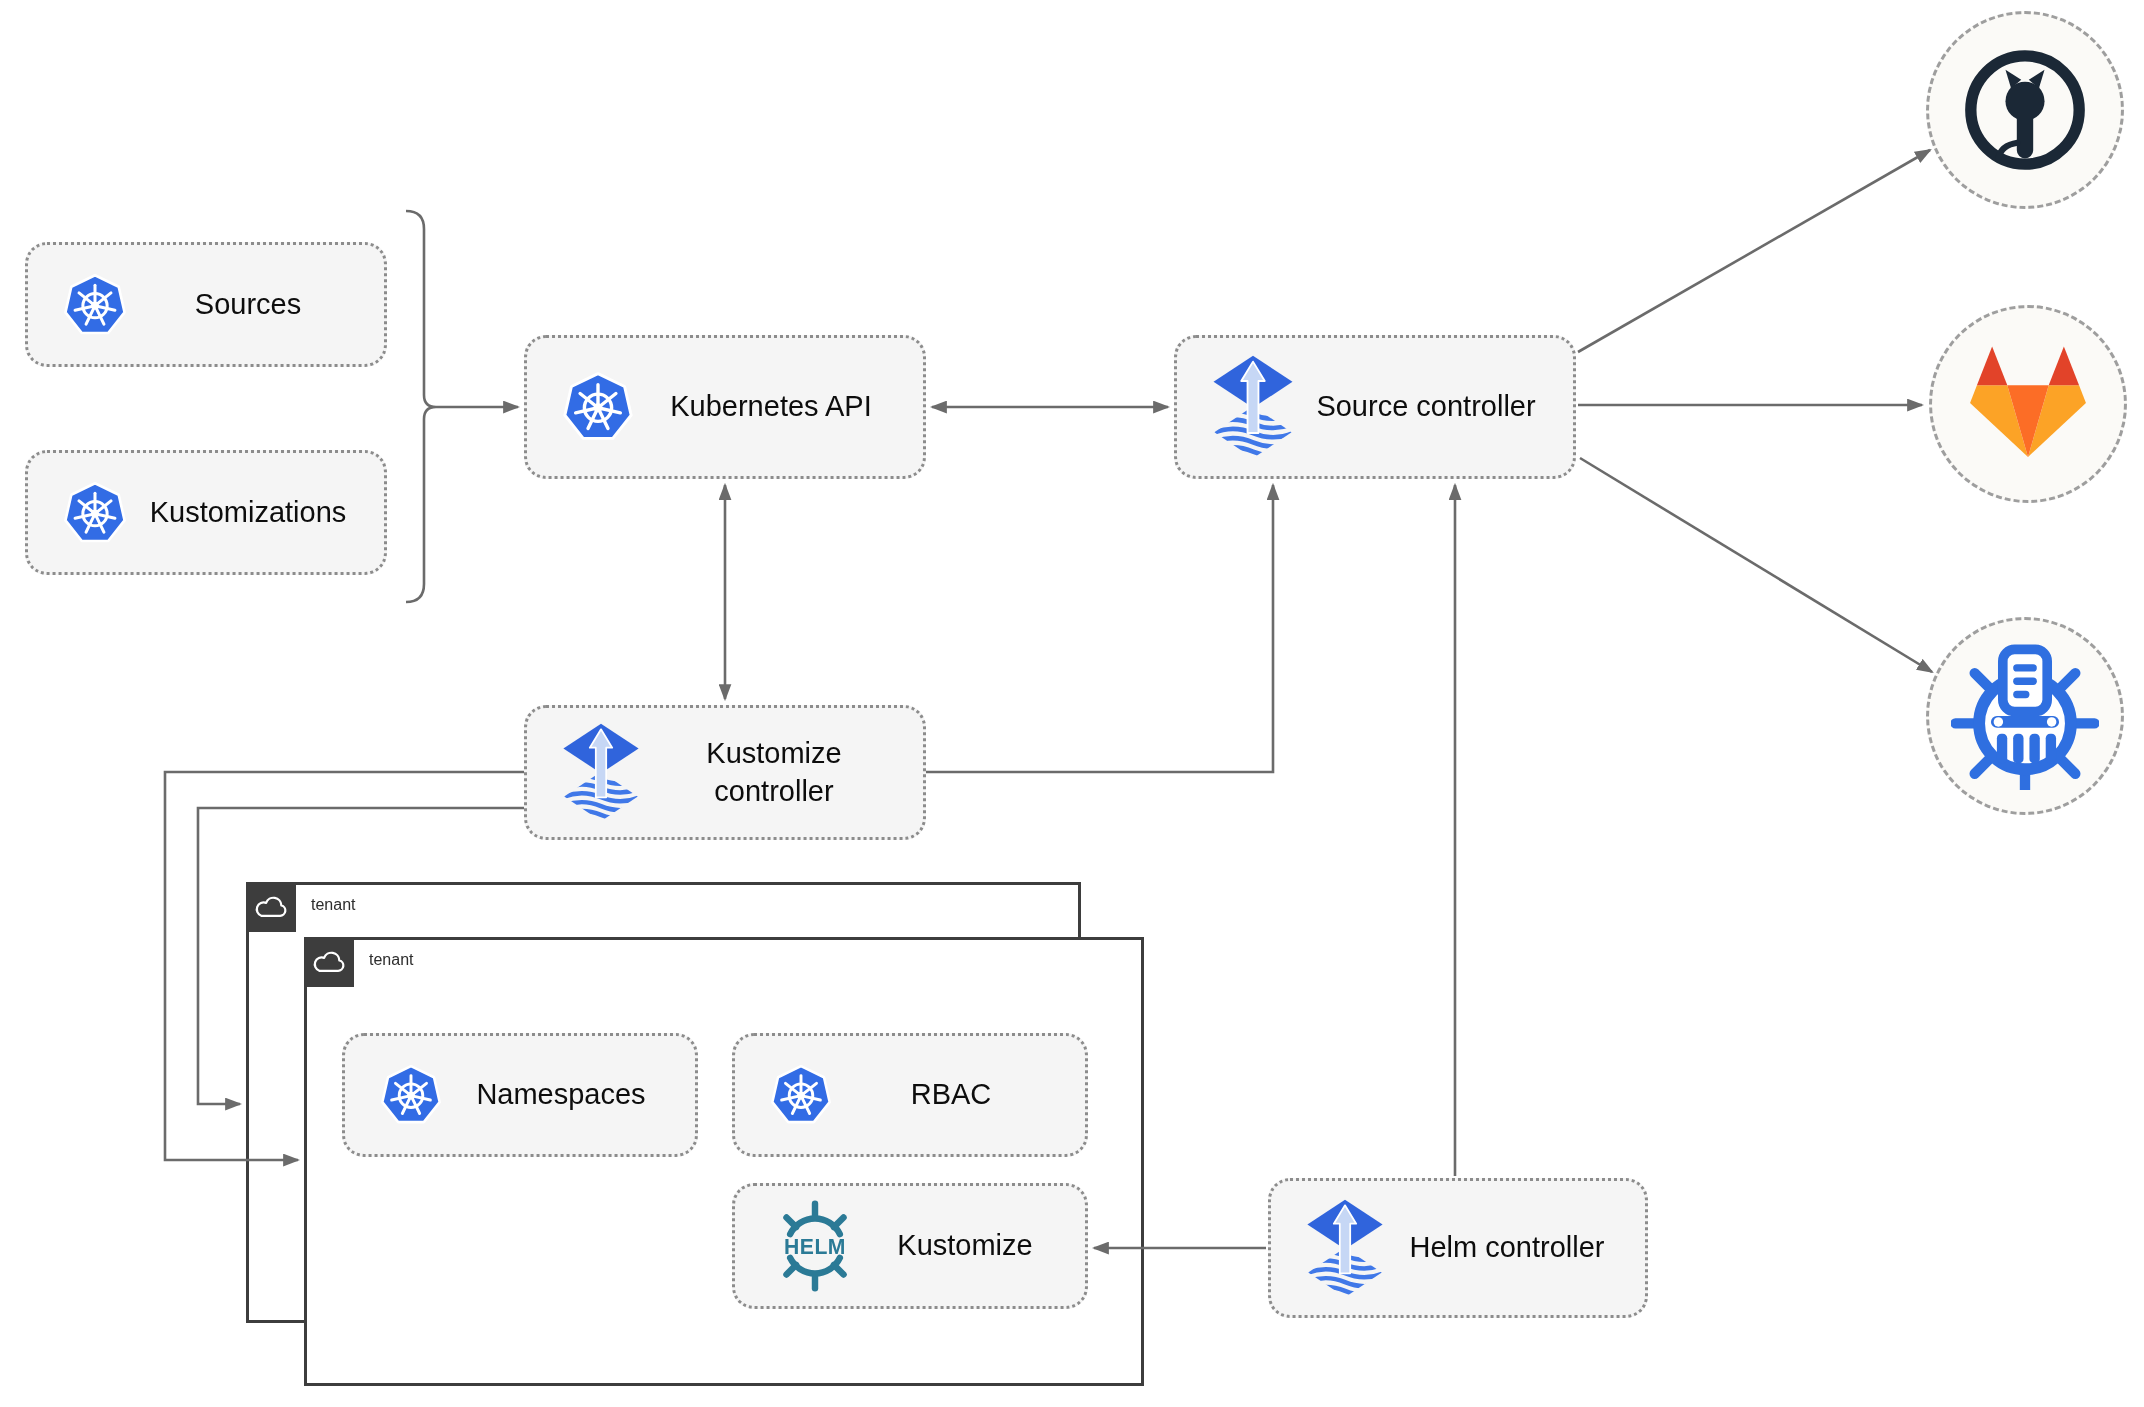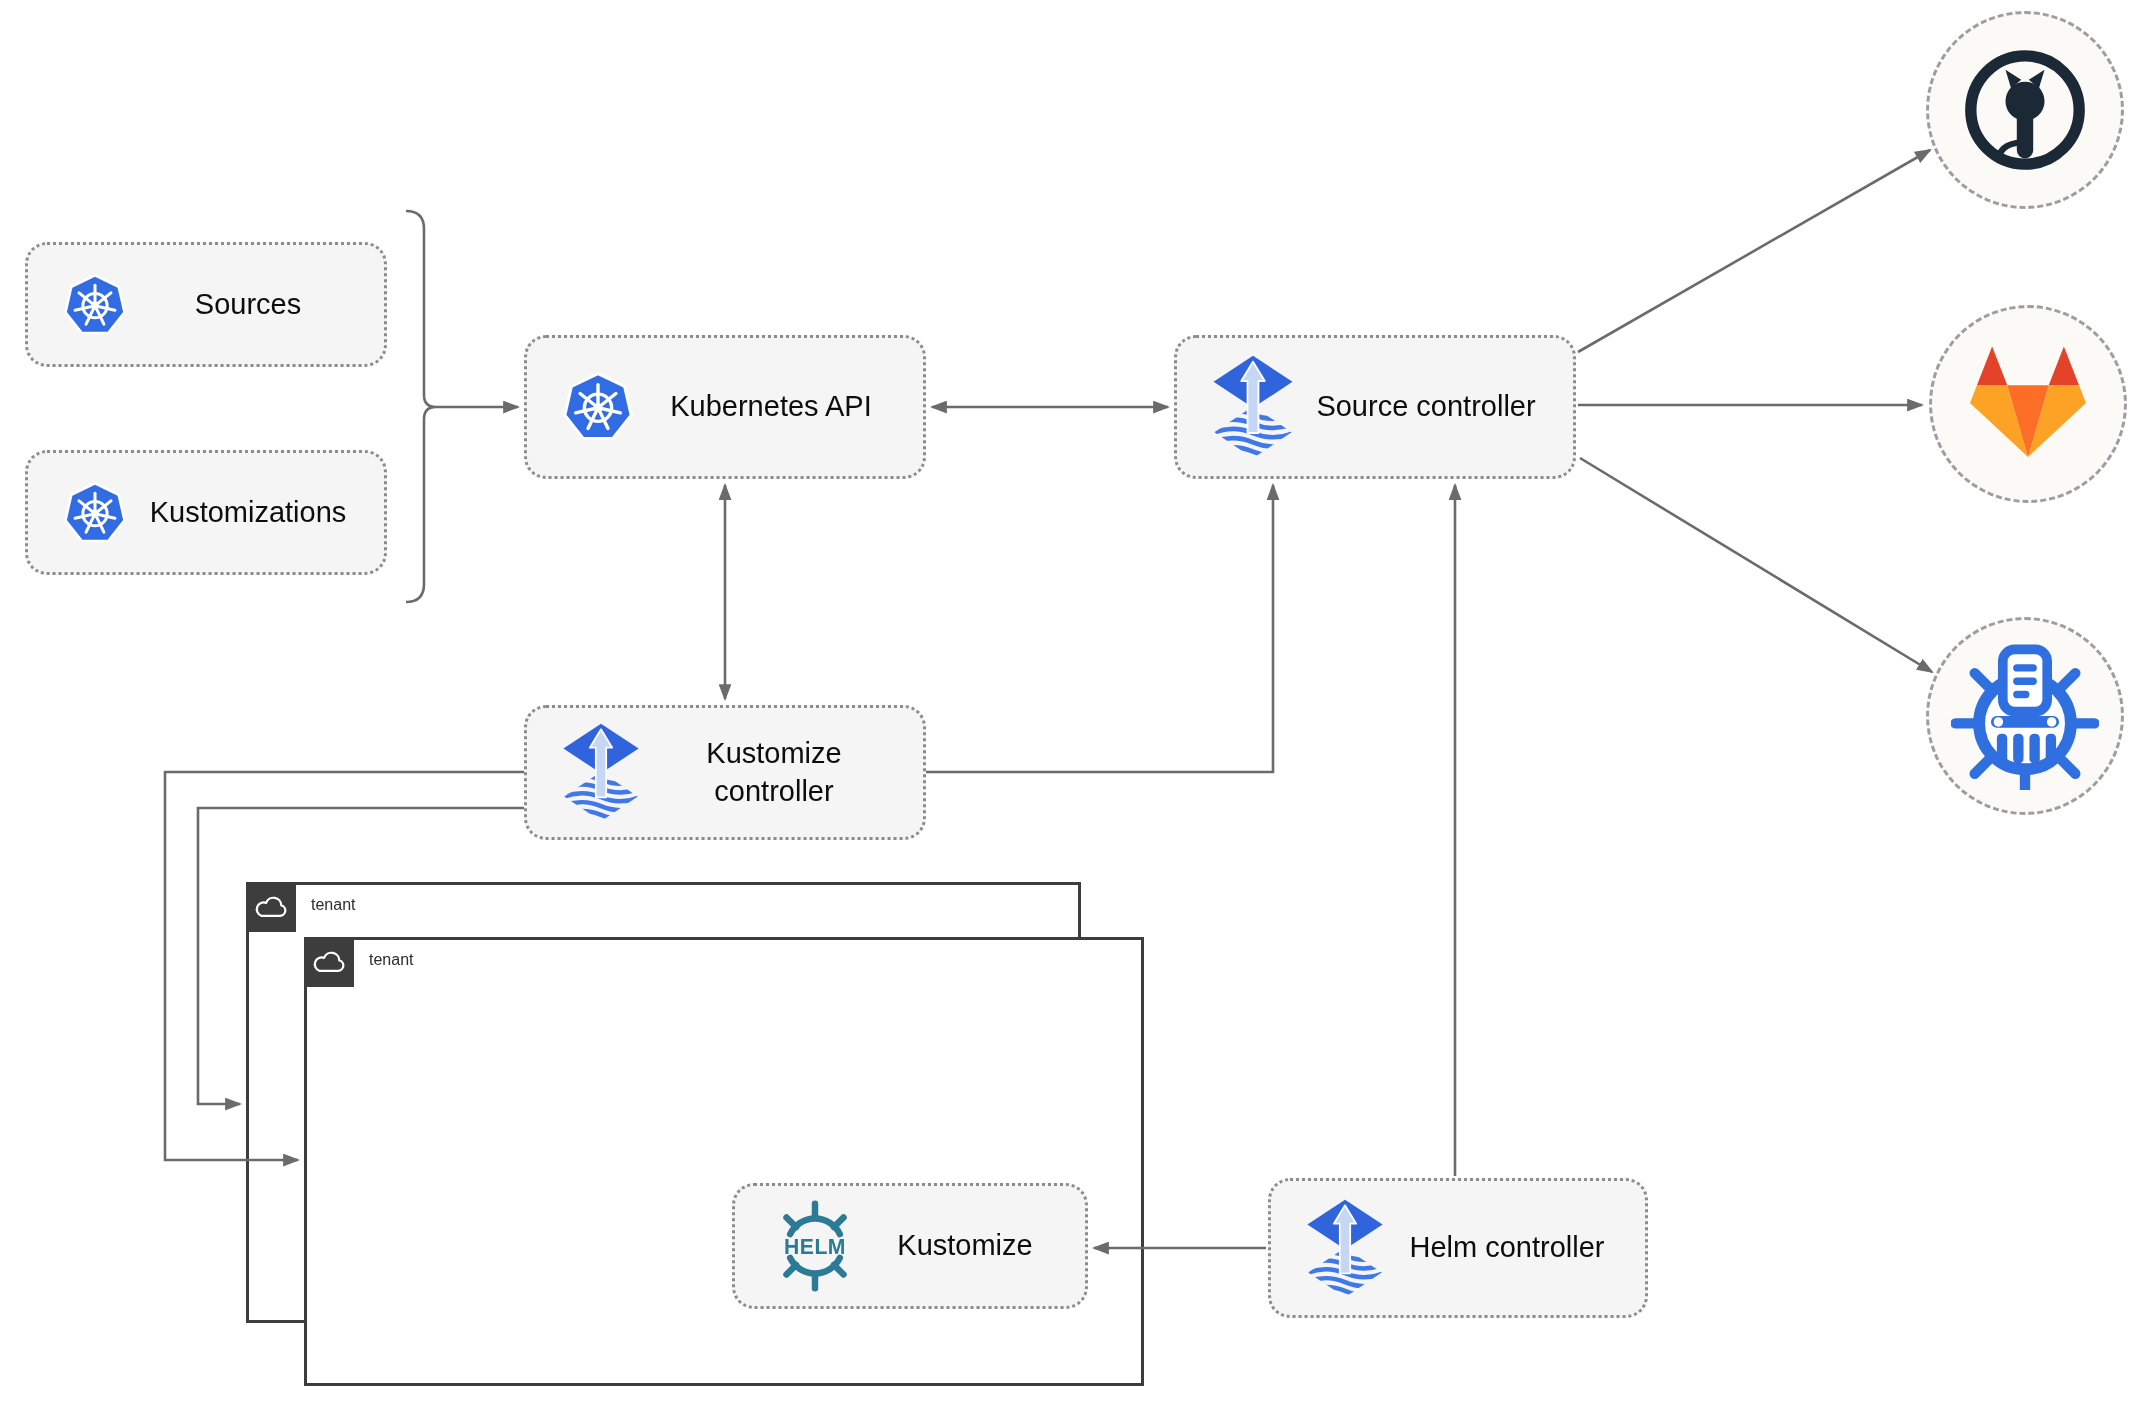--- a/index.html
+++ b/index.html
@@ -173,20 +173,32 @@
     <div class="nlabel">Kustomize controller</div>
   </div>
 
   <div class="node wrap" style="left:1268px;top:1178px;width:380px;height:140px">
     <svg class="ic" width="80" height="101" viewBox="0 0 100 126">
         <use href="#sym-flux"></use>
       </svg>
     <div class="nlabel">Helm controller</div>
   </div>
 
+  <div class="node" style="left:342px;top:1033px;width:356px;height:124px">
+    <svg class="ic" width="64" height="64" viewBox="0 0 100 100">
+        <use href="#sym-k8s"></use>
+      </svg>
+    <div class="nlabel">Namespaces</div>
+  </div>
+  <div class="node" style="left:732px;top:1033px;width:356px;height:124px">
+    <svg class="ic" width="64" height="64" viewBox="0 0 100 100">
+        <use href="#sym-k8s"></use>
+      </svg>
+    <div class="nlabel">RBAC</div>
+  </div>
   <div class="node" style="left:732px;top:1183px;width:356px;height:126px">
     <svg class="ic" width="92" height="92" viewBox="0 0 100 100">
         <use href="#sym-helm"></use>
       </svg>
     <div class="nlabel">Kustomize</div>
   </div>
 
   <div class="remote" style="left:1926px;top:11px;width:198px;height:198px">
     <svg width="126" height="126" viewBox="0 0 100 100">
         <use href="#sym-github"></use>

